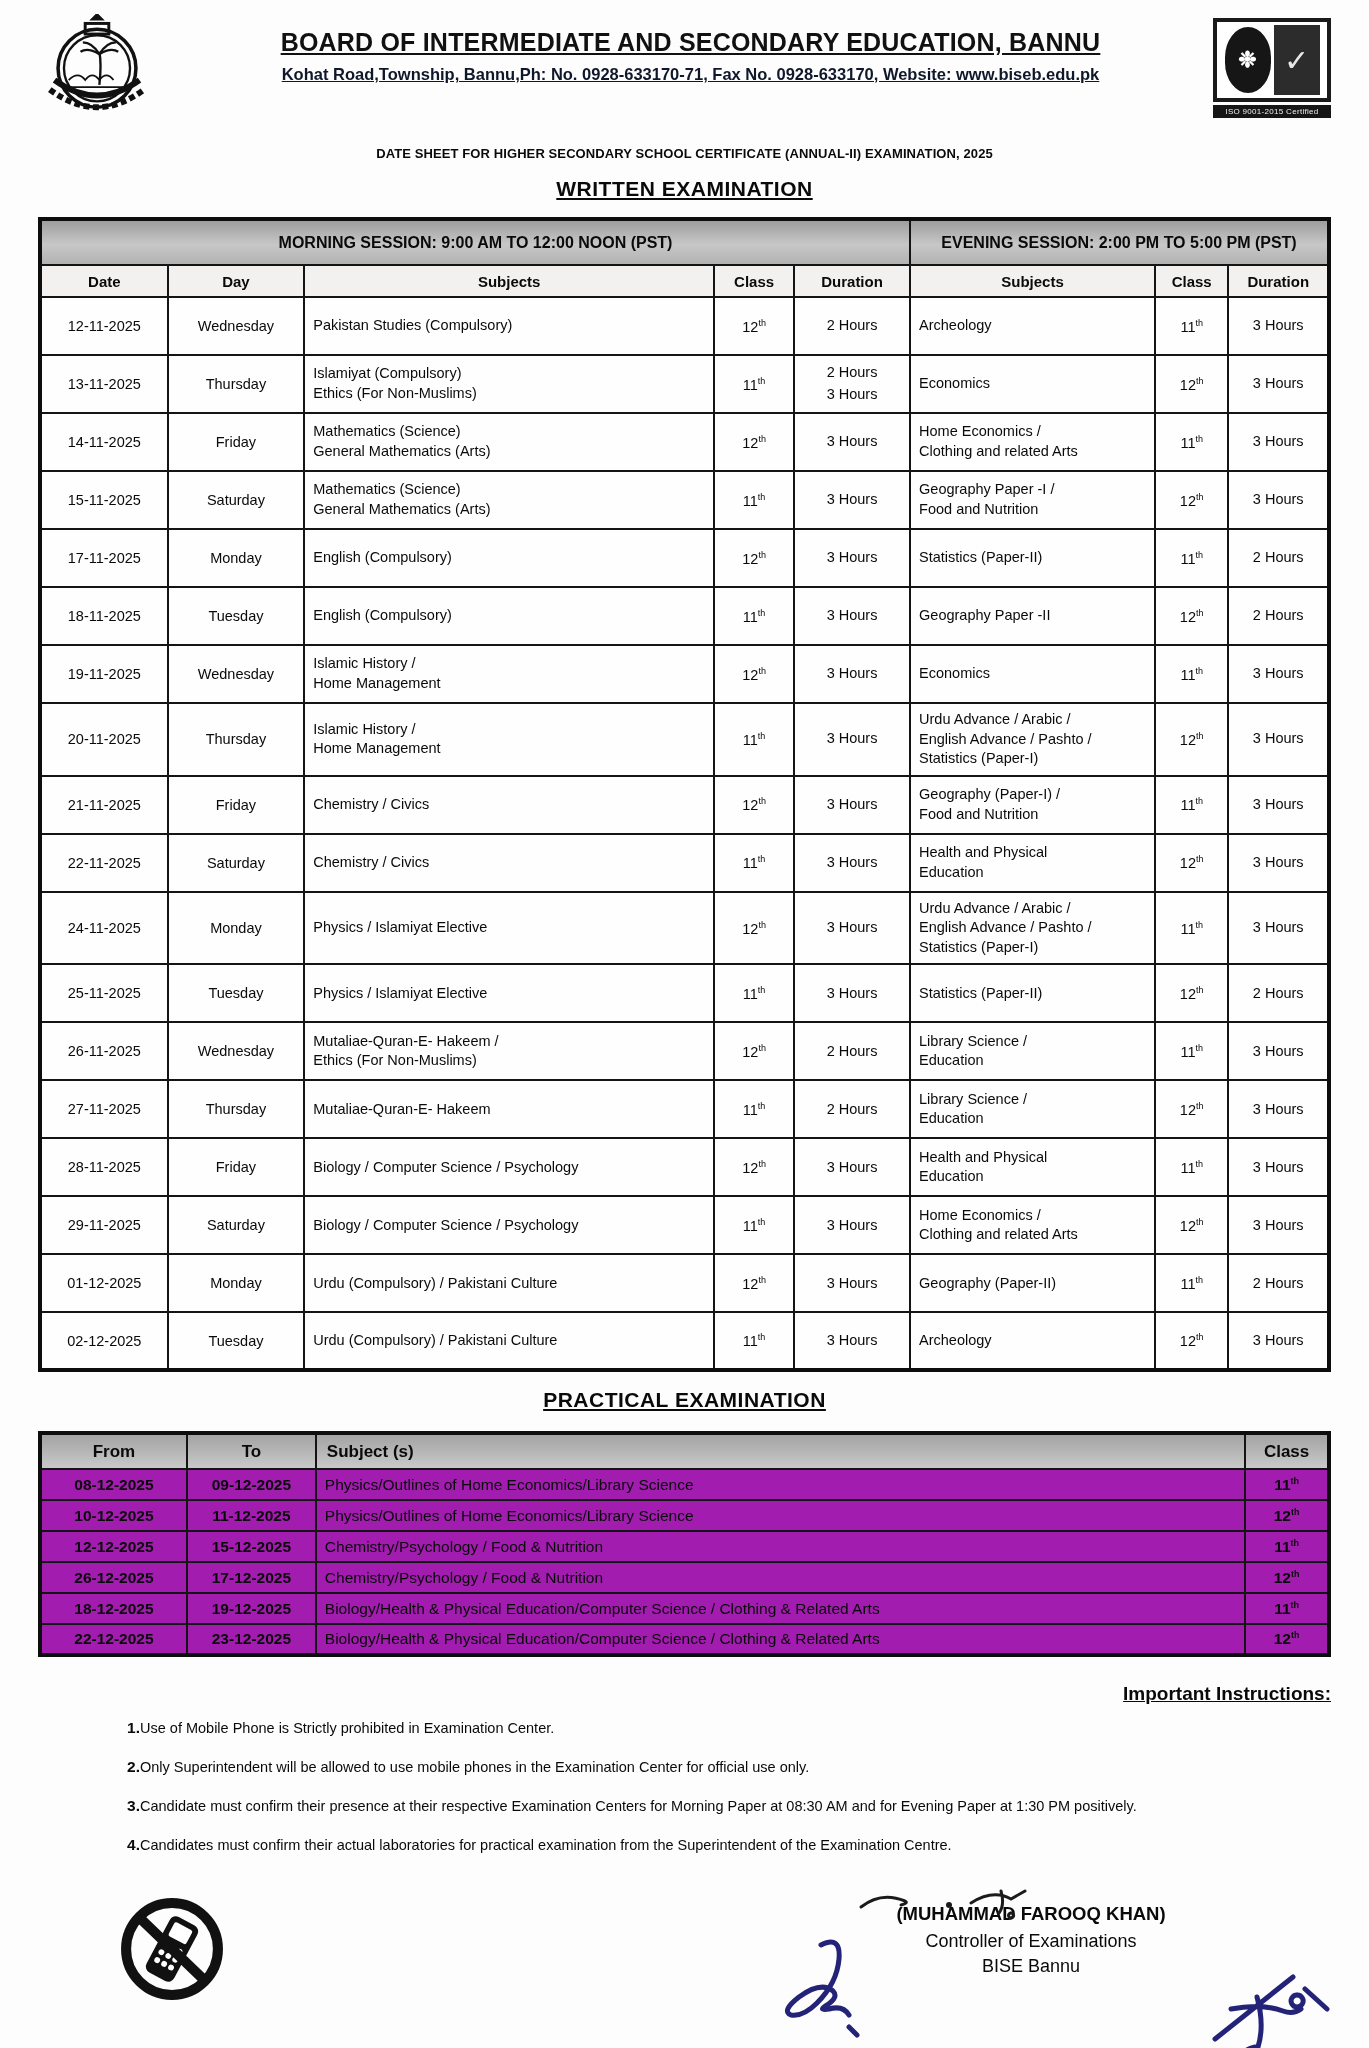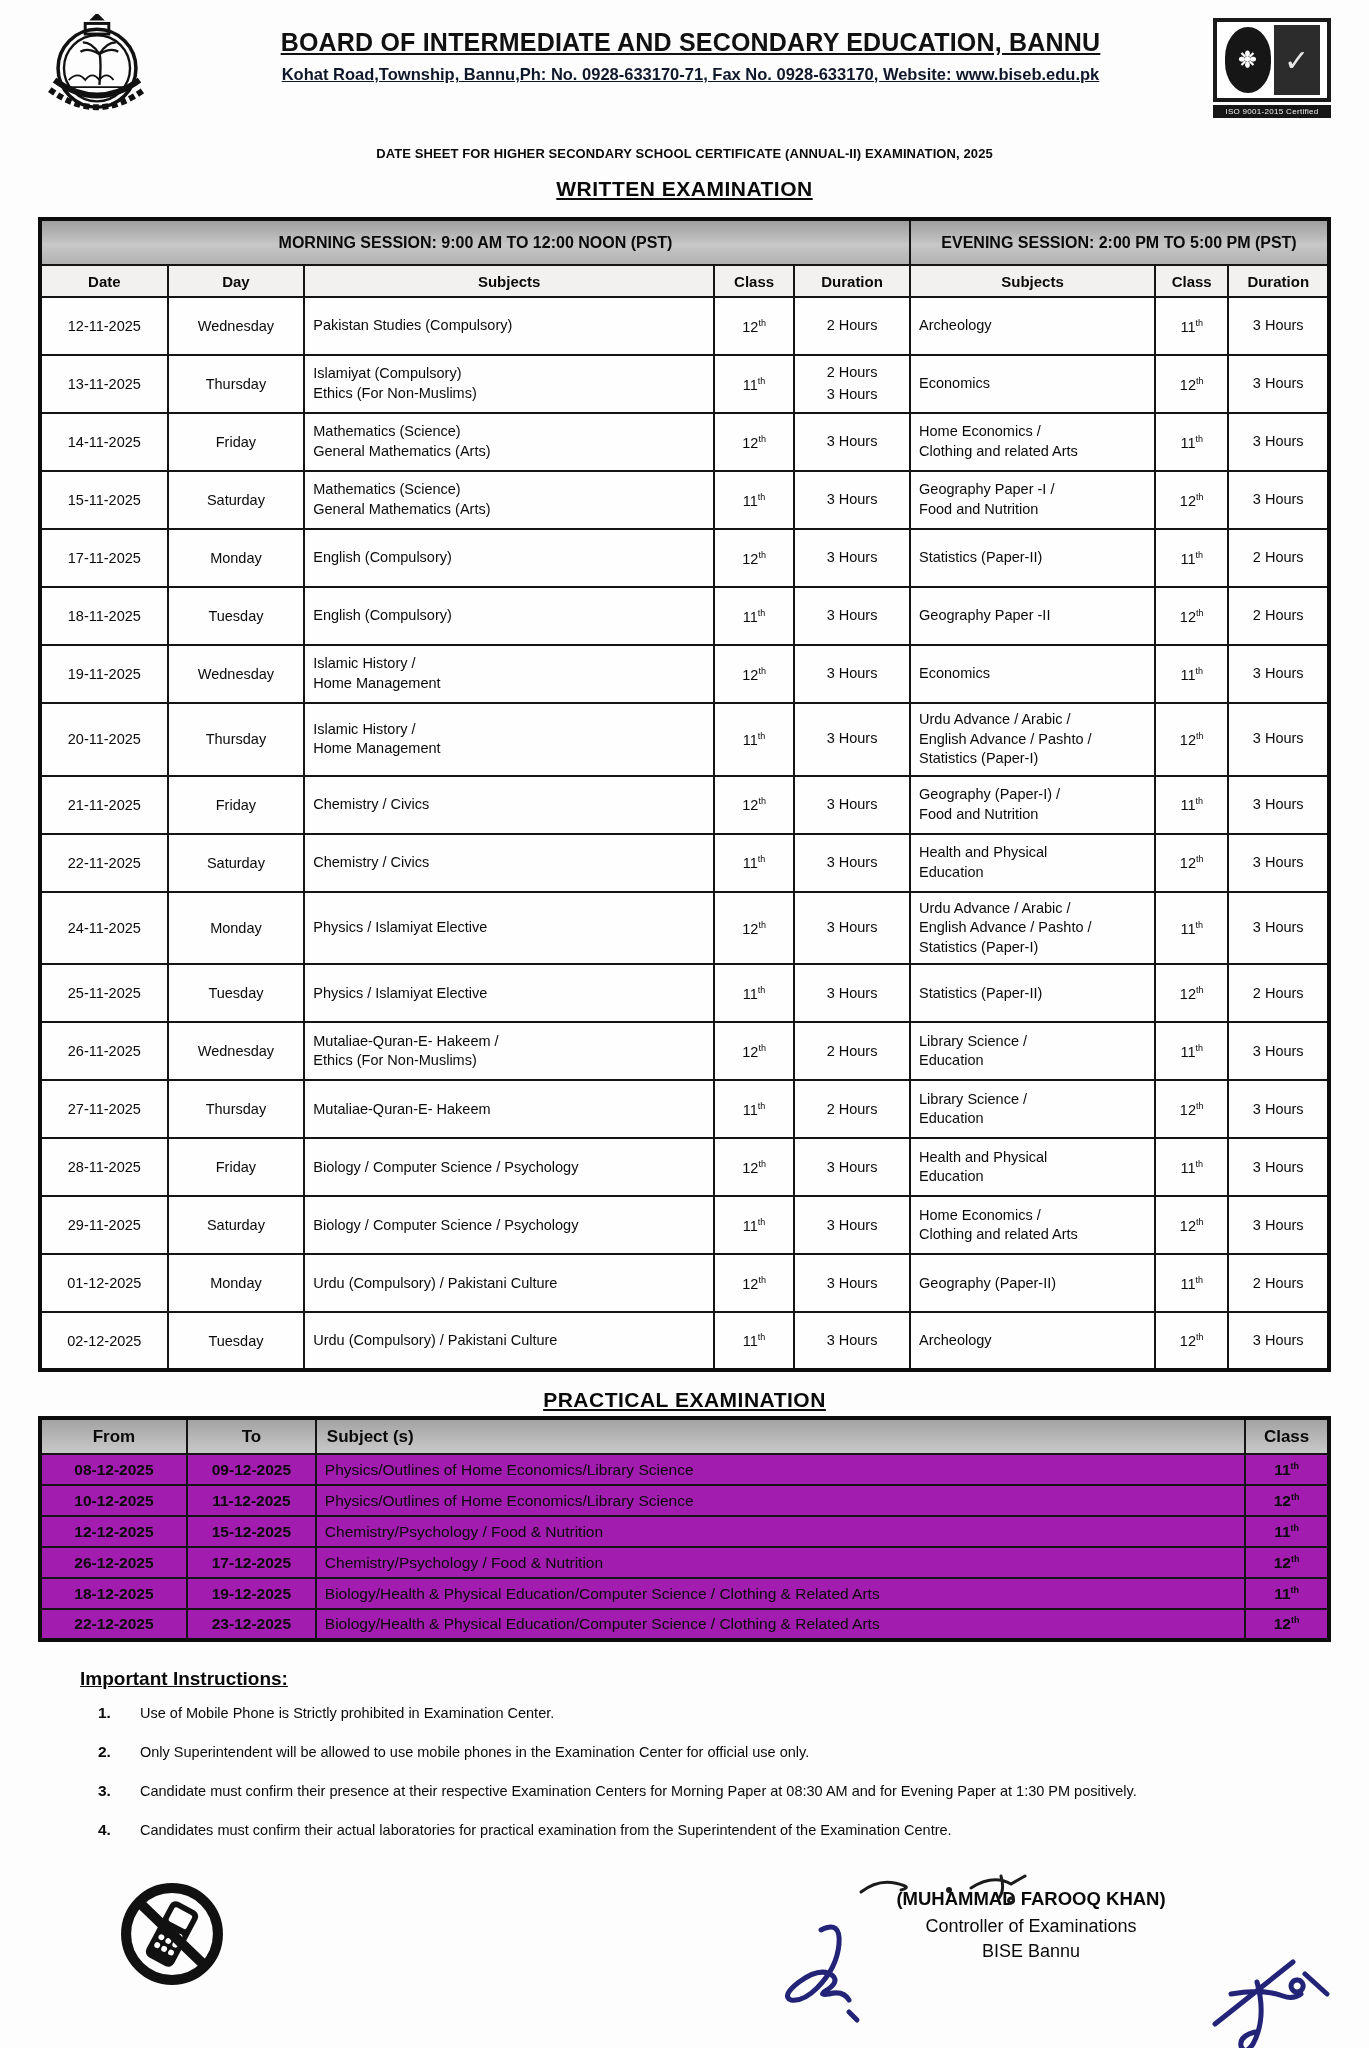--- a/index.html
+++ b/index.html
@@ -43,28 +43,28 @@
     font-size:16px; font-weight:bold; text-align:center; height:46px; color:#0a0a0a;
   }
   tr.cols-row th { background:#f2f1ef; font-size:15px; font-weight:bold; text-align:center; height:32px; }
   table.sheet tbody td { font-size:14.5px; padding:6px 8px; background:#fefefe; }
   table.sheet tbody tr { height:58px; }
   td.c { text-align:center; }
   td.subj { text-align:left; white-space:pre-line; line-height:1.35; }
   td.dur { text-align:center; white-space:pre-line; line-height:1.5; }
   sup { font-size:9px; vertical-align:super; }
   
-  table.prac { border-collapse:collapse; width:100%; margin-top:4px; border:4px solid #0d0d0d; }
+  table.prac { border-collapse:collapse; width:100%; margin-top:19px; border:4px solid #0d0d0d; }
   table.prac td, table.prac th { border:2.5px solid #141414; }
   table.prac th { background:linear-gradient(#a3a3a3,#c9c9c9); font-size:17px; font-weight:bold; height:36px; }
   table.prac th.lft { text-align:left; padding-left:10px; }
   table.prac td { font-size:15.5px; height:31px; padding:2px 8px; background:#a21caf; }
   table.prac td.date { text-align:center; font-weight:bold; }
   
-  .instr { margin-top:26px; padding-left:42px; }
+  .instr { margin-top:26px; padding-left:42px;text-align:right; }
   .instr-title { font-size:19px; font-weight:bold; text-decoration:underline; }
   .instr-list { margin-top:14px; }
   .instr-item { display:flex; margin-bottom:21px; }
   .instr-num { width:60px; font-size:15.5px; font-weight:bold; flex:0 0 auto; padding-left:18px; }
   .instr-text { font-size:14.5px; padding-top:1px; }
   
   .footer { position:relative; margin-top:6px; height:230px; }
   .no-phone { position:absolute; left:78px; top:18px; width:112px; height:112px; }
   .sig-block { position:absolute; right:120px; top:28px; text-align:center; width:360px; }
   .sig-mark { position:absolute; right:150px; top:-20px; width:220px; height:40px; }

